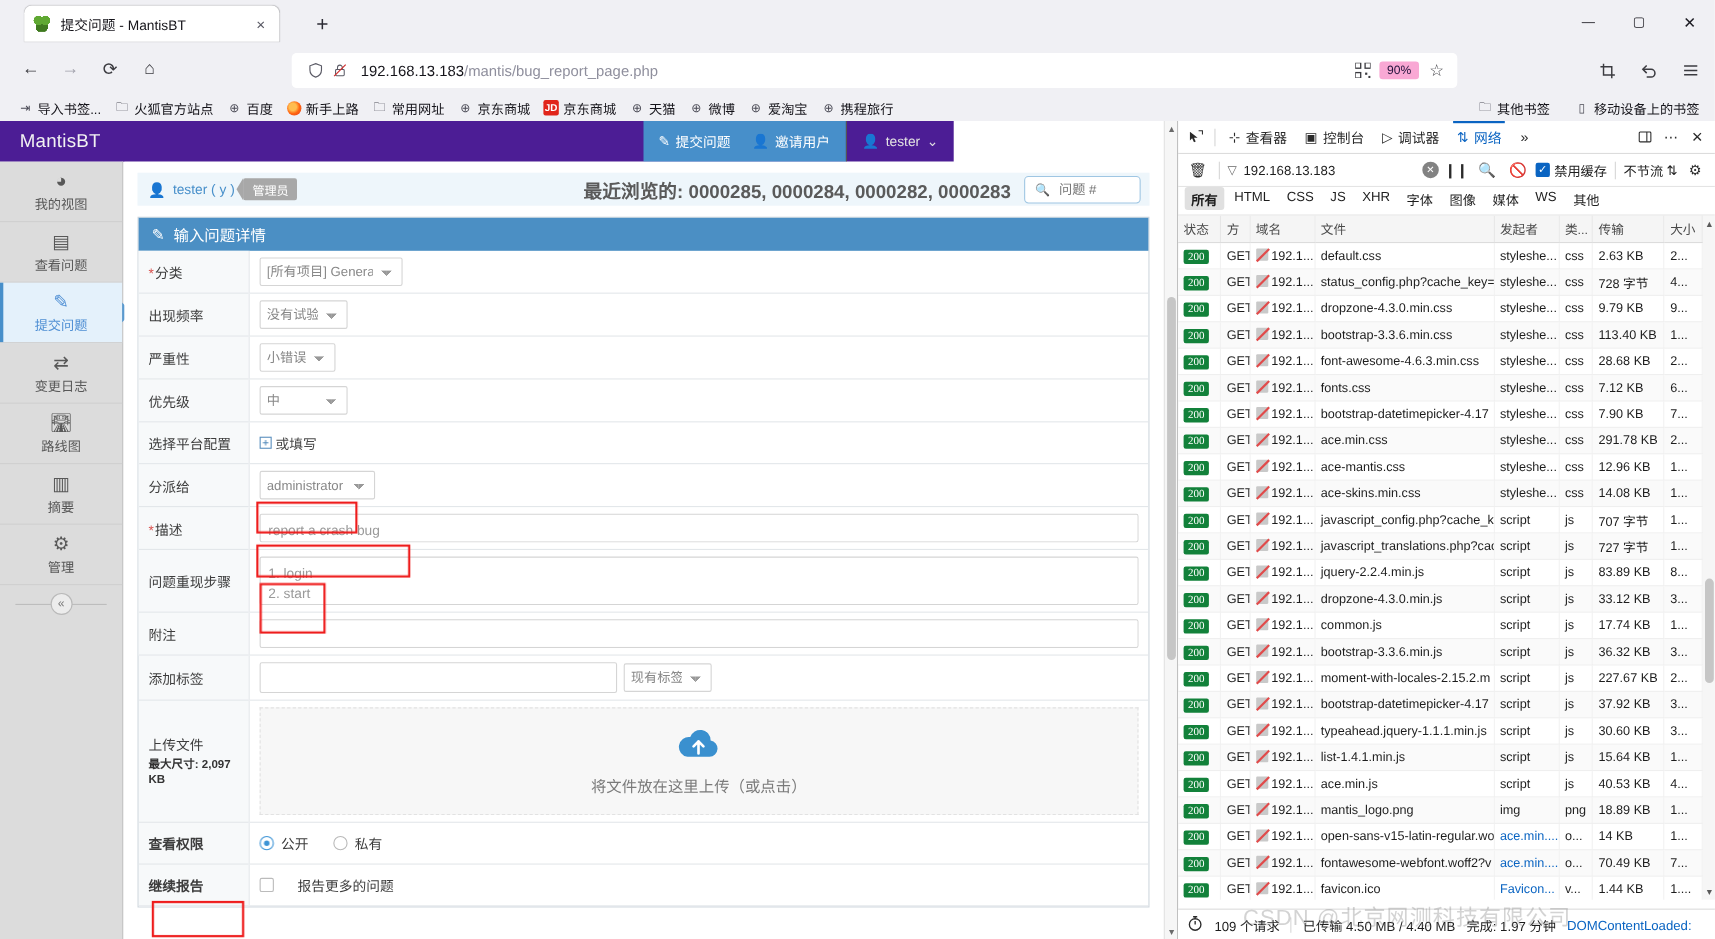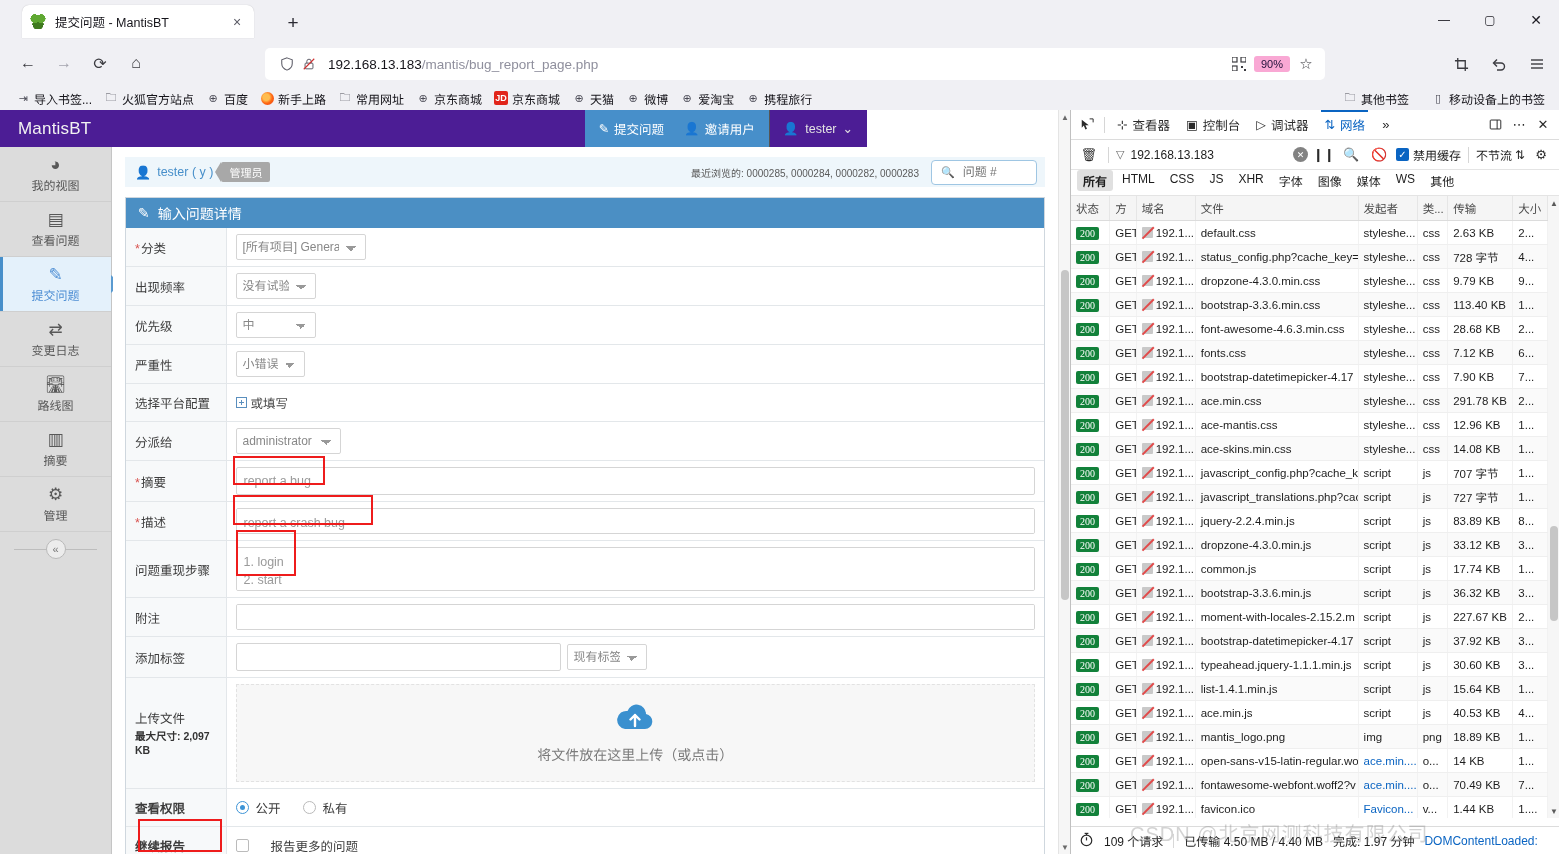--- a/index.html
+++ b/index.html
@@ -139,21 +139,21 @@
   .userbar .ub-name { color: #478fca; font-size: 12.5px; }
   .userbar .ub-badge {
     background: #a8a8a8; color: #fff; font-size: 11px; padding: 2px 8px;
     margin-left: 8px; position: relative; border-radius: 2px;
   }
   .userbar .ub-badge::before {
     content: ""; position: absolute; left: -6px; top: 0; bottom: 0;
     border-top: 10px solid transparent; border-bottom: 10px solid transparent; border-right: 6px solid #a8a8a8;
   }
   .ub-right { position: absolute; right: 8px; display: flex; align-items: center; gap: 12px; }
-  .recent { font-size: 10px; color: #5a5a5a; }
+  .recent { font-size: 17px; color: #5a5a5a; font-weight: bold; }
   .issue-search {
     display: flex; align-items: center; gap: 6px; border: 1px solid #9fc6e3;
     border-radius: 4px; background: #fff; height: 25px; padding: 0 9px; width: 106px;
   }
   .issue-search .sx { color: #6d6d6d; font-size: 11px; }
   .issue-search input {
     border: 0; outline: 0; font-size: 12px; color: #aaa; width: 100%;
     font-family: inherit; background: transparent;
   }
 
@@ -505,56 +505,50 @@
           </tr>
           <tr>
             <td class="lbl">出现频率</td>
             <td class="fld">
               <select class="m" style="width:80px">
                 <option>没有试验</option>
               </select>
             </td>
           </tr>
           <tr>
+            <td class="lbl">严重性</td>
+            <td class="fld">
+              <select class="m" style="width:69px">
+                <option>小错误</option>
+              </select>
+            </td>
+          </tr>
+          <tr>
             <td class="lbl">优先级</td>
             <td class="fld">
               <select class="m" style="width:80px">
                 <option>中</option>
-              </select>
-            </td>
-          </tr>
-          <tr>
-            <td class="lbl">严重性</td>
-            <td class="fld">
-              <select class="m" style="width:69px">
-                <option>小错误</option>
               </select>
             </td>
           </tr>
           <tr>
             <td class="lbl">选择平台配置</td>
             <td class="fld">
               <span class="platform-link">
                 <span class="plus-sq"></span>
                 <span>或填写</span>
               </span>
             </td>
           </tr>
           <tr>
             <td class="lbl">分派给</td>
             <td class="fld">
               <select class="m" style="width:105px">
                 <option>administrator</option>
               </select>
-            </td>
-          </tr>
-          <tr>
-            <td class="lbl"><span class="req">*</span><span>摘要</span></td>
-            <td class="fld">
-              <input class="m" style="width: 100%;" value="report a bug">
             </td>
           </tr>
           <tr>
             <td class="lbl"><span class="req">*</span><span>描述</span></td>
             <td class="fld">
               <textarea class="m" rows="1" style="width: 100%; height: 26px;">report a crash bug</textarea>
             </td>
           </tr>
           <tr>
             <td class="lbl">问题重现步骤</td>

